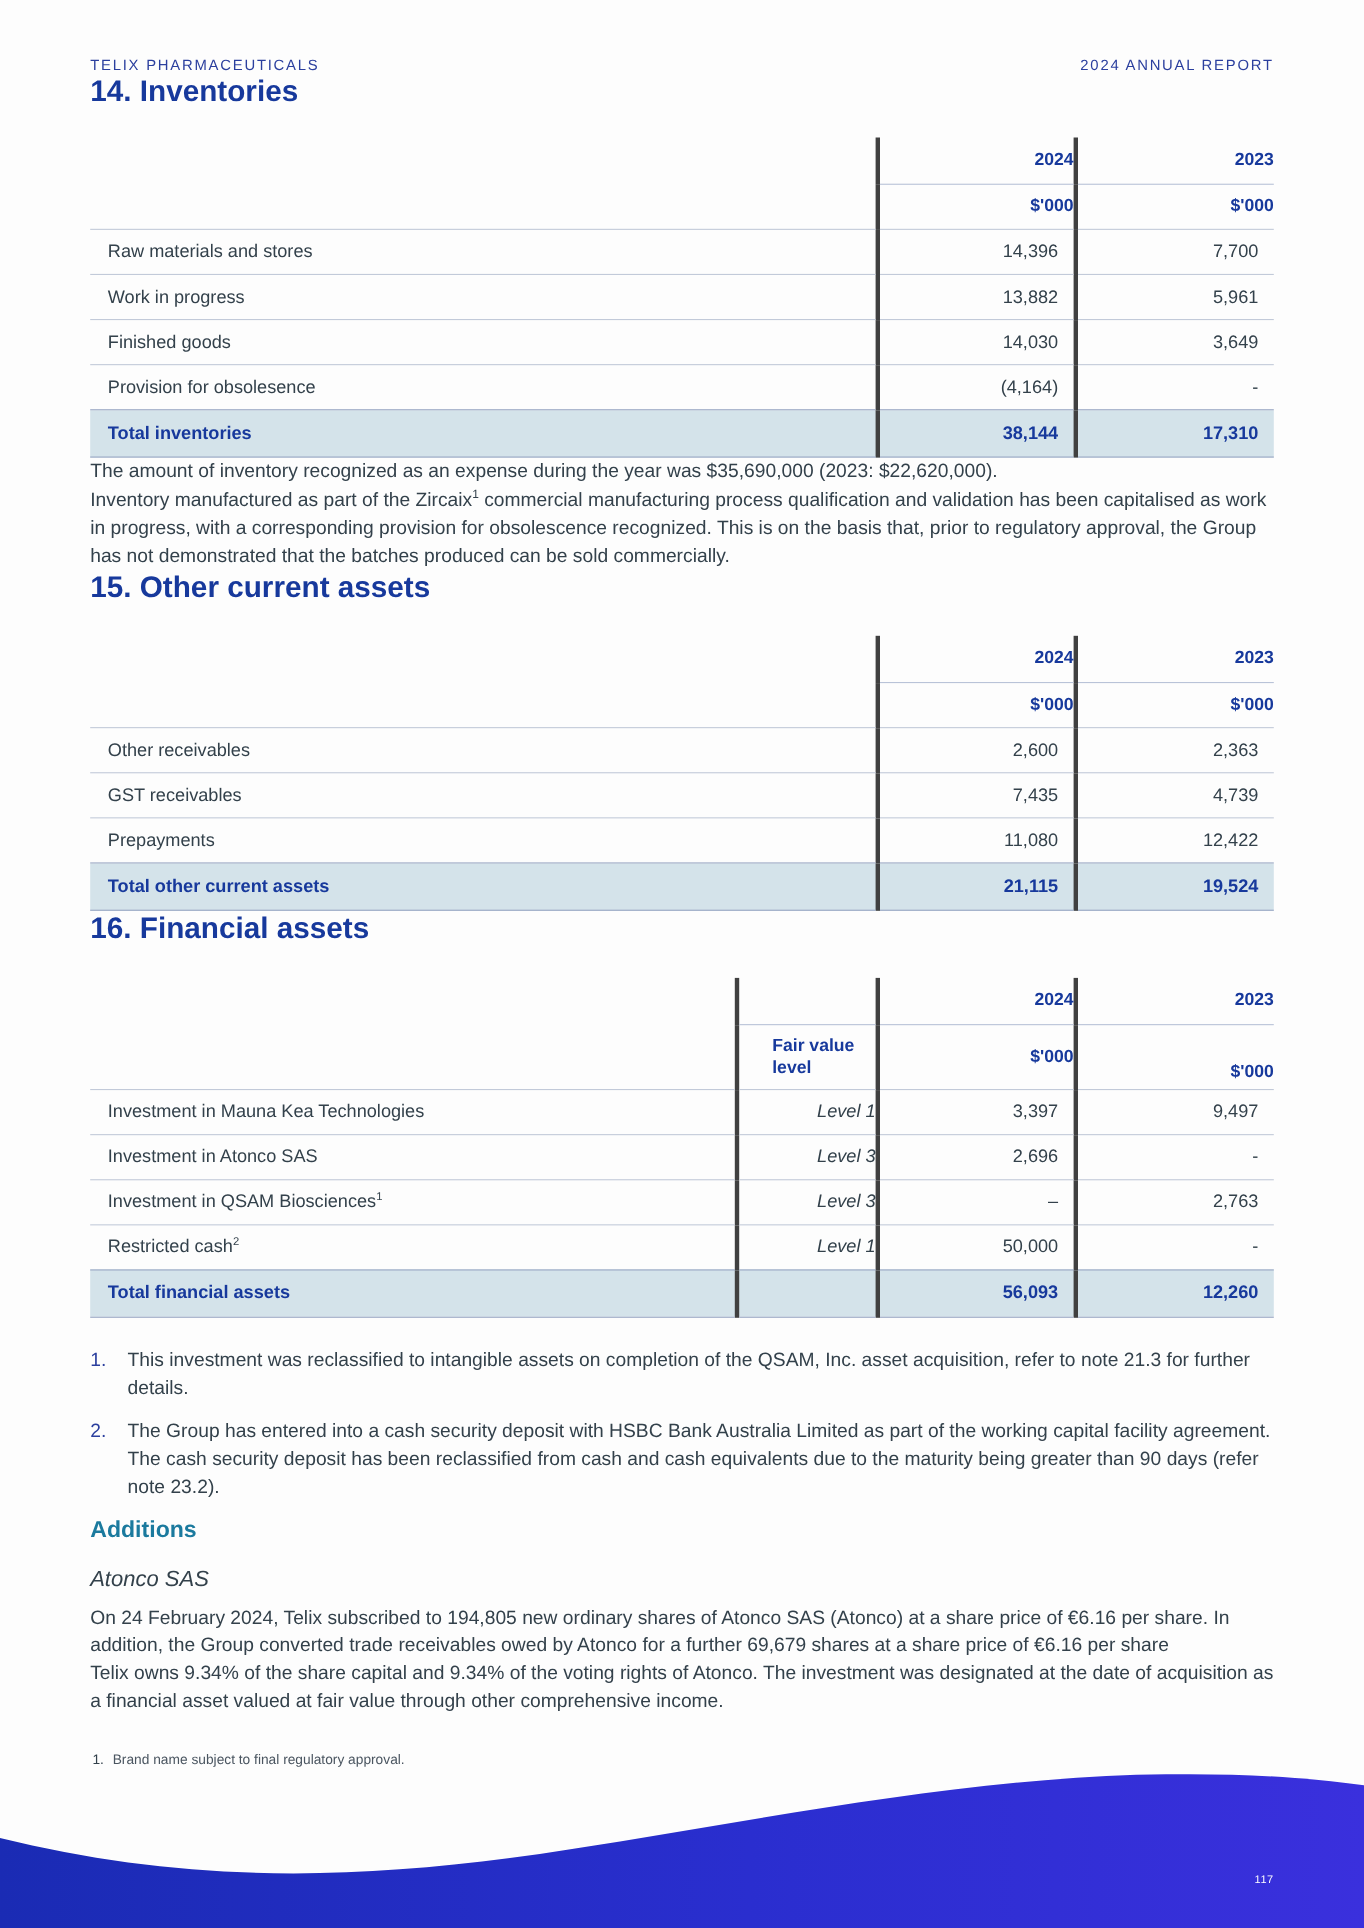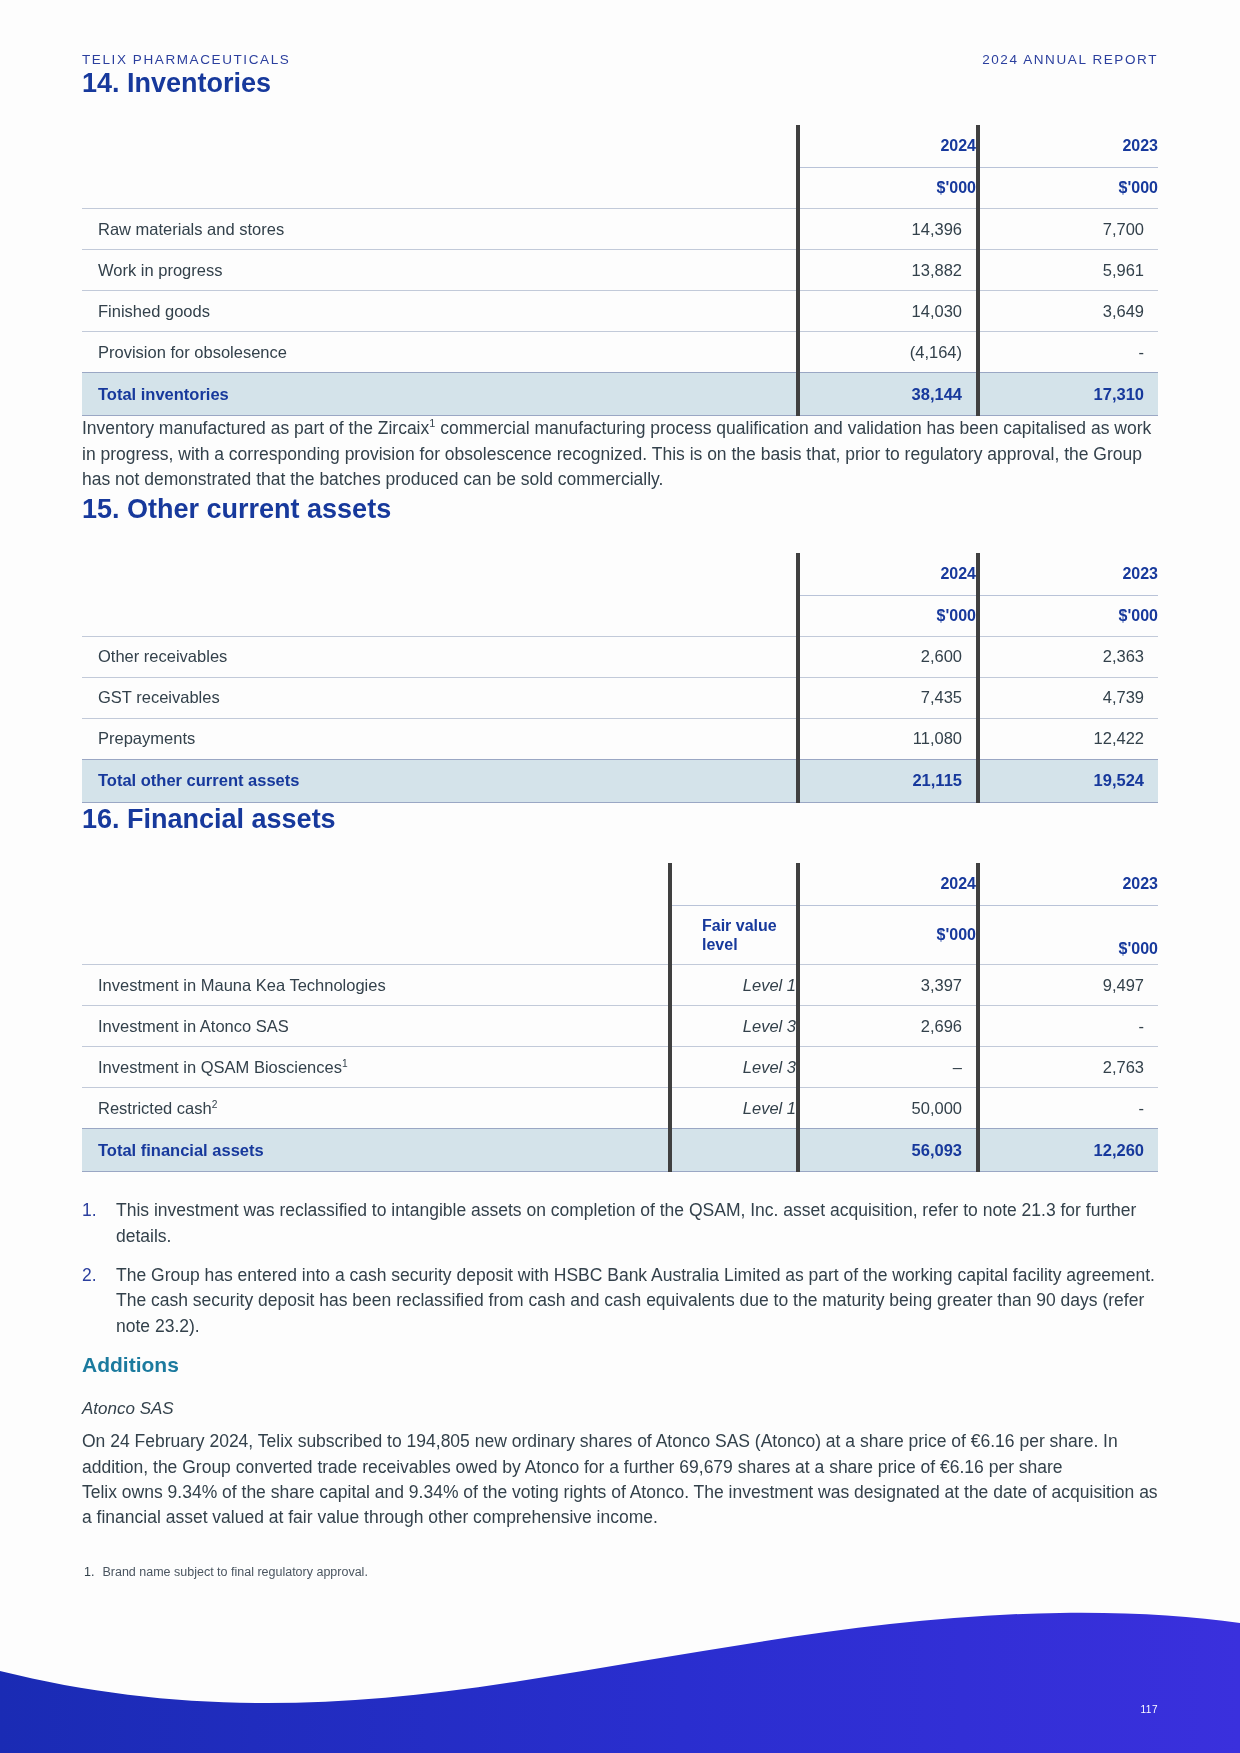--- a/index.html
+++ b/index.html
@@ -175,21 +175,21 @@
     position: absolute;
     left: 0;
     top: 0;
     color: #2b3f9e;
   }
 
   .additions-head { margin-top: 28px; }
 
   p.italic-label {
     font-style: italic;
-    font-size: 17px;
+    font-size: 20px;
     color: #33414b;
     margin: 22px 0 10px 0;
   }
 
   p.footnote {
     font-size: 12.5px;
     color: #4a5560;
     margin: 0;
     padding-left: 2px;
   }
@@ -267,20 +267,21 @@
           <td class="num vline-l">-</td>
         </tr>
         <tr class="total">
           <td class="label">Total inventories</td>
           <td class="num vline-l">38,144</td>
           <td class="num vline-l">17,310</td>
         </tr>
       </tbody>
     </table>
 
+    <p class="body p-after-t1">The amount of inventory recognized as an expense during the year was $35,690,000 (2023: $22,620,000).</p>
 
     <p class="body p-zircaix"><span>Inventory manufactured as part of the Zircaix</span><sup>1</sup><span> commercial manufacturing process qualification and validation has been capitalised as work in progress, with a corresponding provision for obsolescence recognized. This is on the basis that, prior to regulatory approval, the Group has not demonstrated that the batches produced can be sold commercially.</span></p>
 
     <h2 class="section-title sec15">15. Other current assets</h2>
 
     <table class="fin t2">
       <colgroup>
         <col class="c-label">
           <col class="c-num">
           <col class="c-num">

